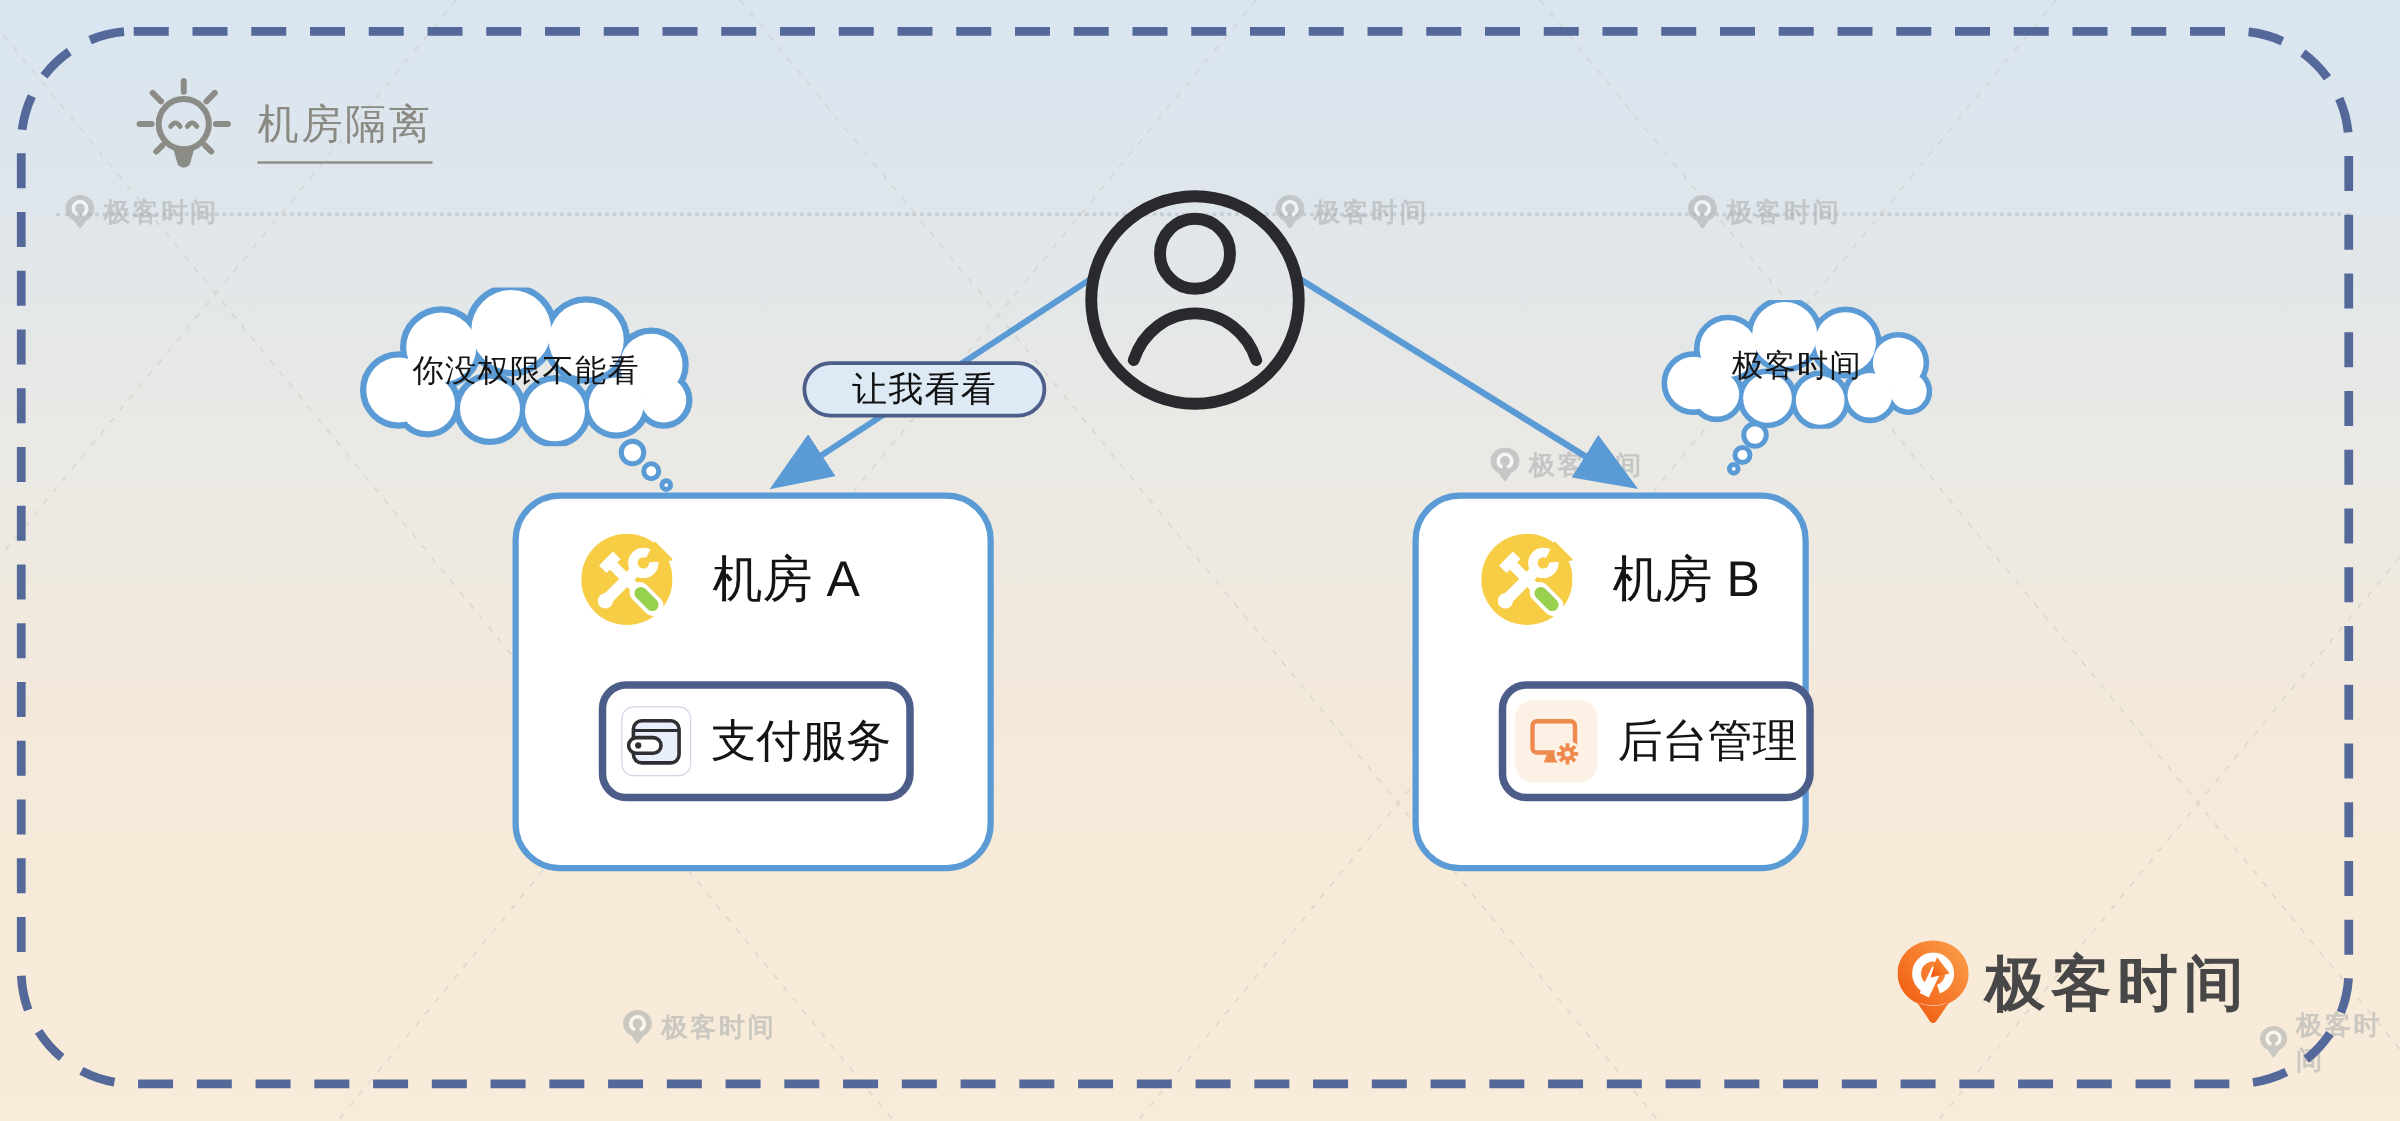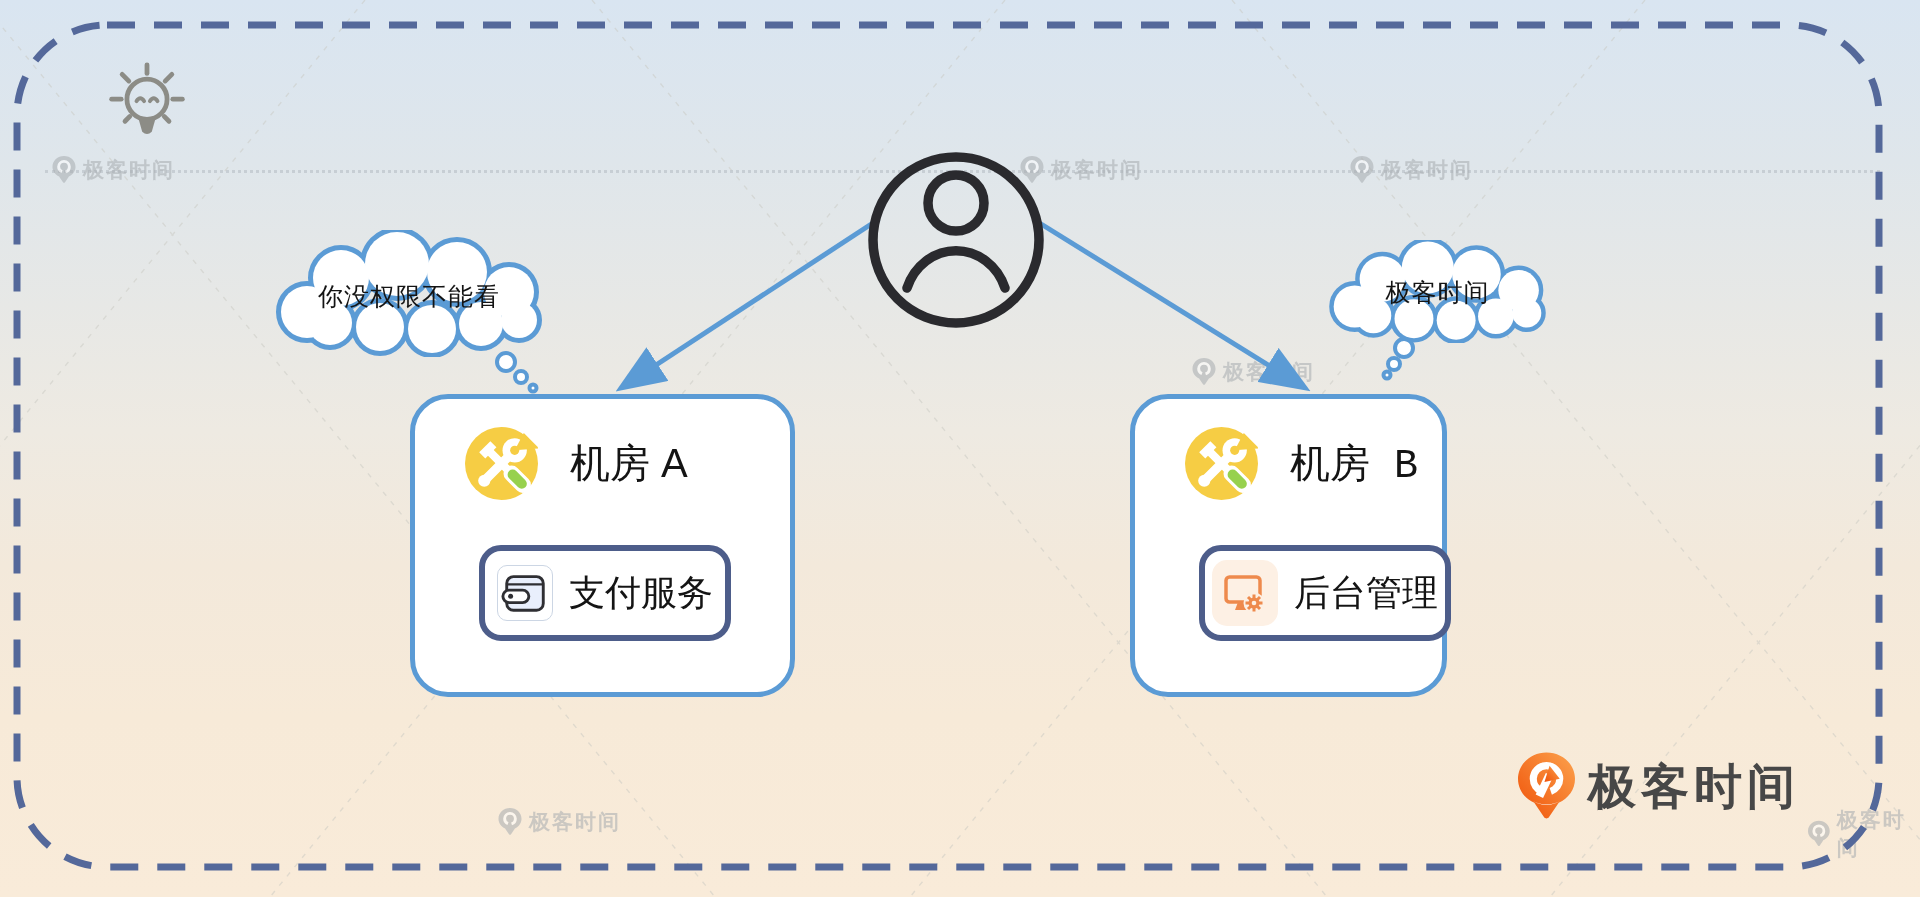--- a/index.html
+++ b/index.html
@@ -22,39 +22,39 @@
   .wm-text{font-size:21px;letter-spacing:2px;color:#a7acb0;font-weight:bold;}
 
   
   .title-row{left:104px;top:58px;height:92px;display:flex;align-items:center;gap:16px;}
   .page-title{font-size:33px;color:#8a8a82;letter-spacing:2px;padding-bottom:7px;border-bottom:2px solid #8f8f87;}
 
   
   .cloud{display:block;}
   .cloud-wrap{text-align:center;}
   .cloud-text{position:absolute;left:0;right:0;color:#141414;}
-  .cloud-left{left:264px;top:230px;width:290px;height:127px;}
+  .cloud-left{left:276px;top:230px;width:290px;height:127px;}
   .cloud-left .cloud-text{top:50px;font-size:25px;letter-spacing:1px;}
   .cloud-right{left:1320px;top:240px;width:235px;height:103px;}
   .cloud-right .cloud-text{top:36px;font-size:25px;letter-spacing:1px;}
 
   
   .pill{
     left:642px;top:289px;width:195px;height:45px;border-radius:24px;
     background:#dde9f4;border:3px solid #4d5d8a;box-sizing:border-box;
     display:flex;align-items:center;justify-content:center;
     font-size:28px;color:#111;letter-spacing:1px;
   }
 
   
   .room{
     background:#fff;border:5px solid #5b9bd5;border-radius:38px;box-sizing:border-box;
   }
   .room-a{left:410px;top:394px;width:385px;height:303px;}
-  .room-b{left:1130px;top:394px;width:317px;height:303px;font-family:Liberation Mono, monospace;}
+  .room-b{left:1130px;top:394px;width:317px;height:303px;}
   .room-head{position:absolute;left:50px;top:28px;display:flex;align-items:center;gap:32px;}
   .room-name{font-size:40px;color:#141414;white-space:pre;}
   .service-box{
     position:absolute;left:64px;top:146px;width:252px;height:96px;box-sizing:border-box;
     border:6px solid #4d5d8a;border-radius:22px;background:#fff;
     display:flex;align-items:center;justify-content:center;gap:16px;
   }
   .service-label{font-size:36px;color:#141414;text-align:center;}
   .tile-wallet{width:56px;height:56px;border-radius:10px;background:#fff;border:1px solid #ccd6e4;display:flex;align-items:center;justify-content:center;box-sizing:border-box;}
   .tile-admin{width:66px;height:66px;border-radius:15px;background:#fdf0e4;display:flex;align-items:center;justify-content:center;}
@@ -138,20 +138,21 @@
         <line x1="26" y1="21" x2="19" y2="14"></line>
         <line x1="18" y1="40" x2="8" y2="40"></line>
         <line x1="27" y1="58" x2="22" y2="63"></line>
         <line x1="63" y1="58" x2="68" y2="63"></line>
         <circle cx="45" cy="40" r="21"></circle>
         <path d="M34,42 Q38,36 42,42" stroke-width="4"></path>
         <path d="M48,42 Q52,36 56,42" stroke-width="4"></path>
       </g>
       <path d="M36,60 L54,60 L50,74 Q45,79 40,74 Z" fill="#8c8c86"></path>
     </svg>
+    <span class="page-title">机房隔离</span>
   </div>
 
   <svg class="abs" style="left:0;top:0" width="1920" height="897" viewBox="0 0 1920 897">
     <defs>
       <marker id="arrow" markerWidth="10" markerHeight="8" refX="8" refY="4" orient="auto">
         <path d="M0,0 L10,4 L0,8 Z" fill="#5b9bd5"></path>
       </marker>
     </defs>
     <g>
       <line x1="879" y1="219" x2="624" y2="386" stroke="#5b9bd5" stroke-width="5" marker-end="url(#arrow)"></line>
@@ -229,20 +230,23 @@
           <circle cx="252" cy="90" r="18"></circle>
         <circle cx="214" cy="94" r="22"></circle>
           <circle cx="165" cy="99" r="24"></circle>
           <circle cx="113" cy="97" r="24"></circle>
           <circle cx="63" cy="93" r="22"></circle>
       </g>
     </svg>
     <div class="cloud-text">极客时间</div>
   </div>
 
+  <div class="abs pill">
+    <span>让我看看</span>
+  </div>
 
   <div class="abs room room-a">
     <div class="room-head">
       <svg width="73" height="73" viewBox="0 0 72 72">
         <circle cx="36" cy="36" r="36" fill="#f6cd44"></circle>
         <g stroke="#ffffff" stroke-linecap="round" fill="none">
           <circle cx="19" cy="53" r="6" fill="#ffffff" stroke="none"></circle>
           <line x1="21" y1="51" x2="43" y2="29" stroke-width="9"></line>
         </g>
         <circle cx="49" cy="23" r="12" fill="#ffffff"></circle>

